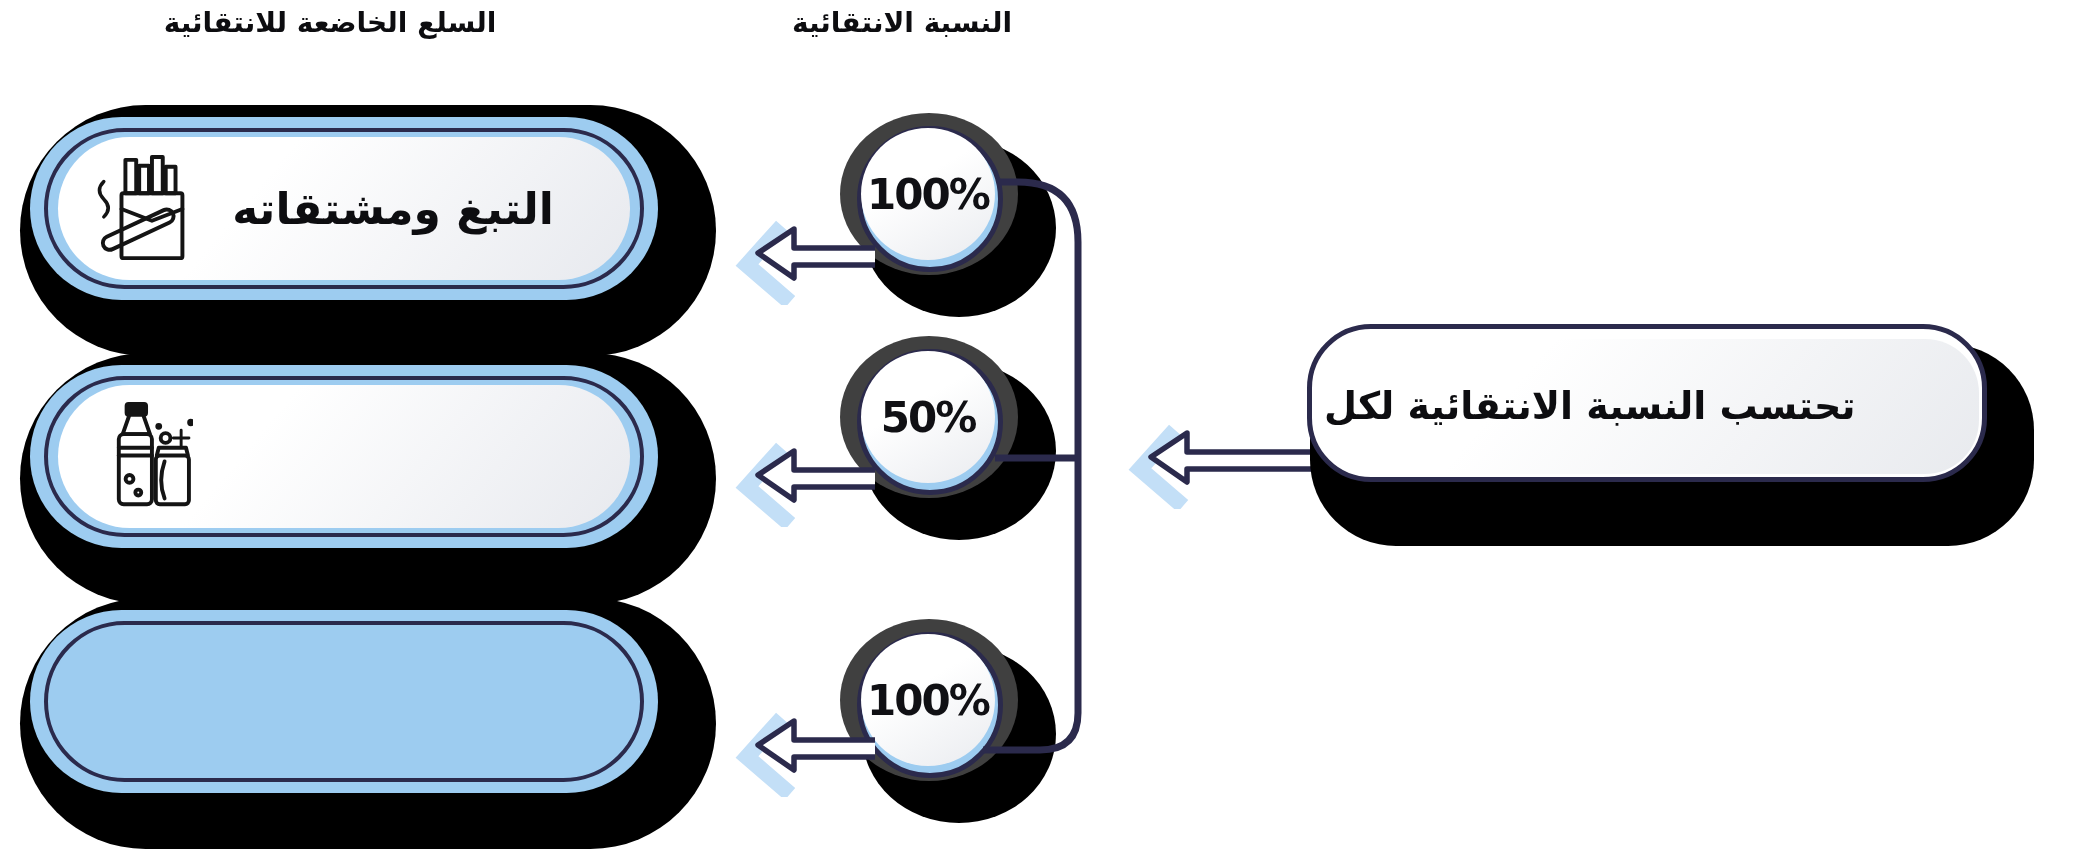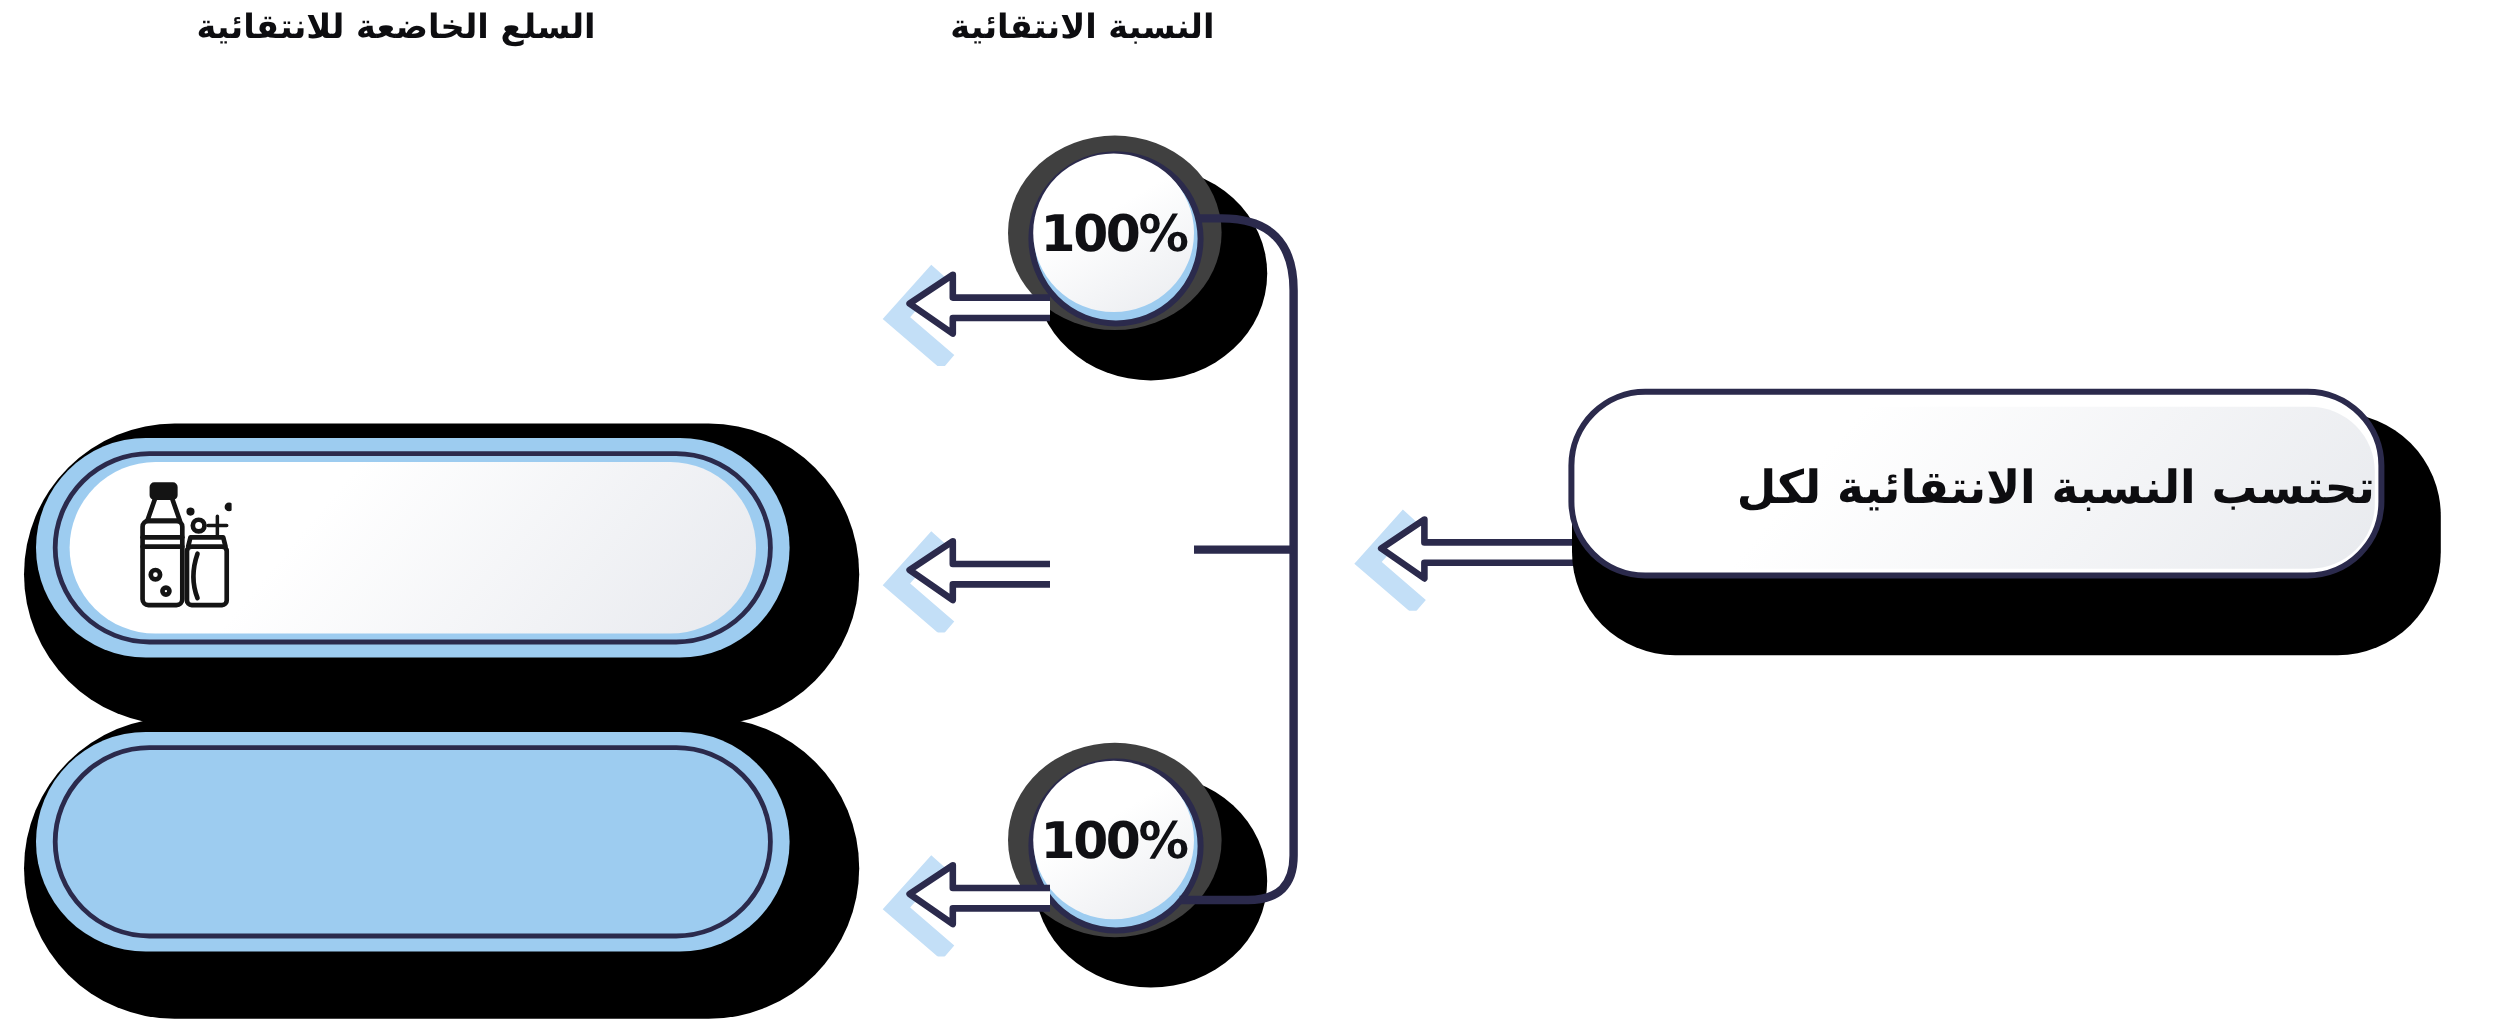--- a/index.html
+++ b/index.html
@@ -43,33 +43,53 @@
   .arrow{position:absolute;pointer-events:none;}
   .ar-1{left:735px;top:220px}.ar-2{left:735px;top:442px}.ar-3{left:735px;top:712px}
   .ar-note{left:1128px;top:424px}
 
   
   .note{position:absolute;left:1307px;top:324px;width:680px;height:158px;
         box-sizing:border-box;border:5px solid #2b2a4c;border-radius:64px;
         background:#ffffff;box-shadow:25px 42px 0 22px #000000;}
   .note-inner{position:absolute;left:12px;top:10px;right:3px;bottom:3px;border-radius:54px;
               background:linear-gradient(130deg,#ffffff 30%,#e8eaee 100%);
-              display:flex;flex-direction:column;align-items:flex-end;justify-content:center;gap:38px;}
+              display:flex;flex-direction:column;align-items:flex-start;justify-content:center;gap:38px;}
   .note-line{font-size:38px;font-weight:800;color:#0d0d10;line-height:53px;white-space:nowrap;}
 
   .line-art{stroke:#141414;stroke-width:4;fill:none;stroke-linejoin:round;stroke-linecap:round;}
 </style>
 </head>
 <body>
 
 <div class="canvas">
 
   <div class="hdr hdr-goods" dir="rtl">السلع الخاضعة للانتقائية</div>
   <div class="hdr hdr-rate" dir="rtl">النسبة الانتقائية</div>
 
+  <div class="pill pill-1">
+    <div class="pill-inner">
+      <span class="icon-box">
+        <svg width="118" height="113" viewBox="0 0 120 115">
+          <g class="line-art">
+            <path d="M14 30 q-9 9 0 18 q9 9 0 18" stroke-width="3.5"></path>
+            <rect x="32" y="42" width="62" height="66" rx="2"></rect>
+            <path d="M32 58 L63 70 L94 58"></path>
+            <rect x="36" y="8" width="11" height="34"></rect>
+            <rect x="50" y="14" width="10" height="28"></rect>
+            <rect x="63" y="5" width="11" height="37"></rect>
+            <rect x="77" y="15" width="10" height="27"></rect>
+            <rect x="10" y="72" width="78" height="14" rx="7" transform="rotate(-25 49 79)"></rect>
+          </g>
+        </svg>
+      </span>
+      <span class="pill-label" dir="rtl">التبغ ومشتقاته</span>
+    </div>
+    <div class="pill-ring"></div>
+  </div>
 
   <div class="pill pill-2">
     <div class="pill-inner">
       <span class="icon-box">
         <svg width="88" height="112" viewBox="0 0 90 115">
           <g class="line-art">
             <rect x="22" y="3" width="20" height="11" rx="2" fill="#141414"></rect>
             <path d="M25 14 L18 34 L46 34 L39 14 Z"></path>
             <rect x="14" y="34" width="34" height="72" rx="5"></rect>
             <line x1="14" y1="48" x2="48" y2="48"></line>
@@ -91,20 +111,26 @@
   </div>
 
   <div class="pill pill-3">
     <div class="pill-ring"></div>
   </div>
 
   <div class="rate-circle rc-1">
     <div class="rc-ring"></div>
     <div class="rc-fill">
       <span class="rc-value">100%</span>
+    </div>
+  </div>
+  <div class="rate-circle rc-2">
+    <div class="rc-ring"></div>
+    <div class="rc-fill">
+      <span class="rc-value">50%</span>
     </div>
   </div>
   <div class="rate-circle rc-3">
     <div class="rc-ring"></div>
     <div class="rc-fill">
       <span class="rc-value">100%</span>
     </div>
   </div>
 
   <svg class="arrow ar-note" width="185" height="85" viewBox="0 0 185 85">

